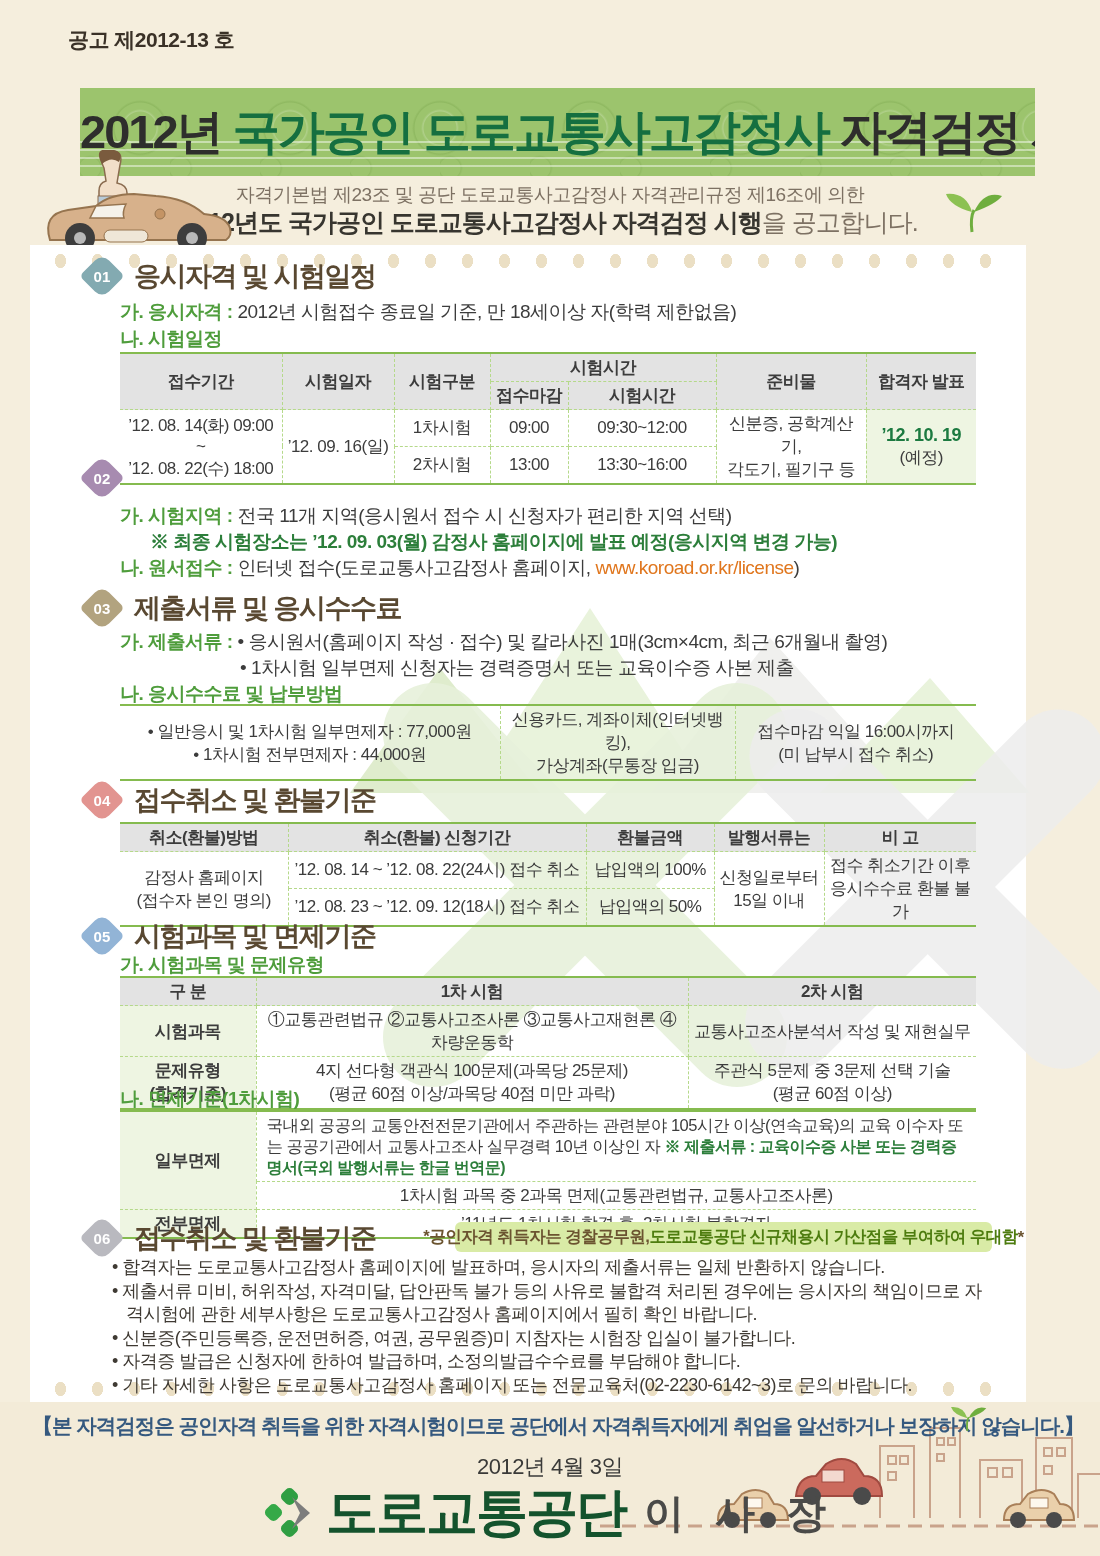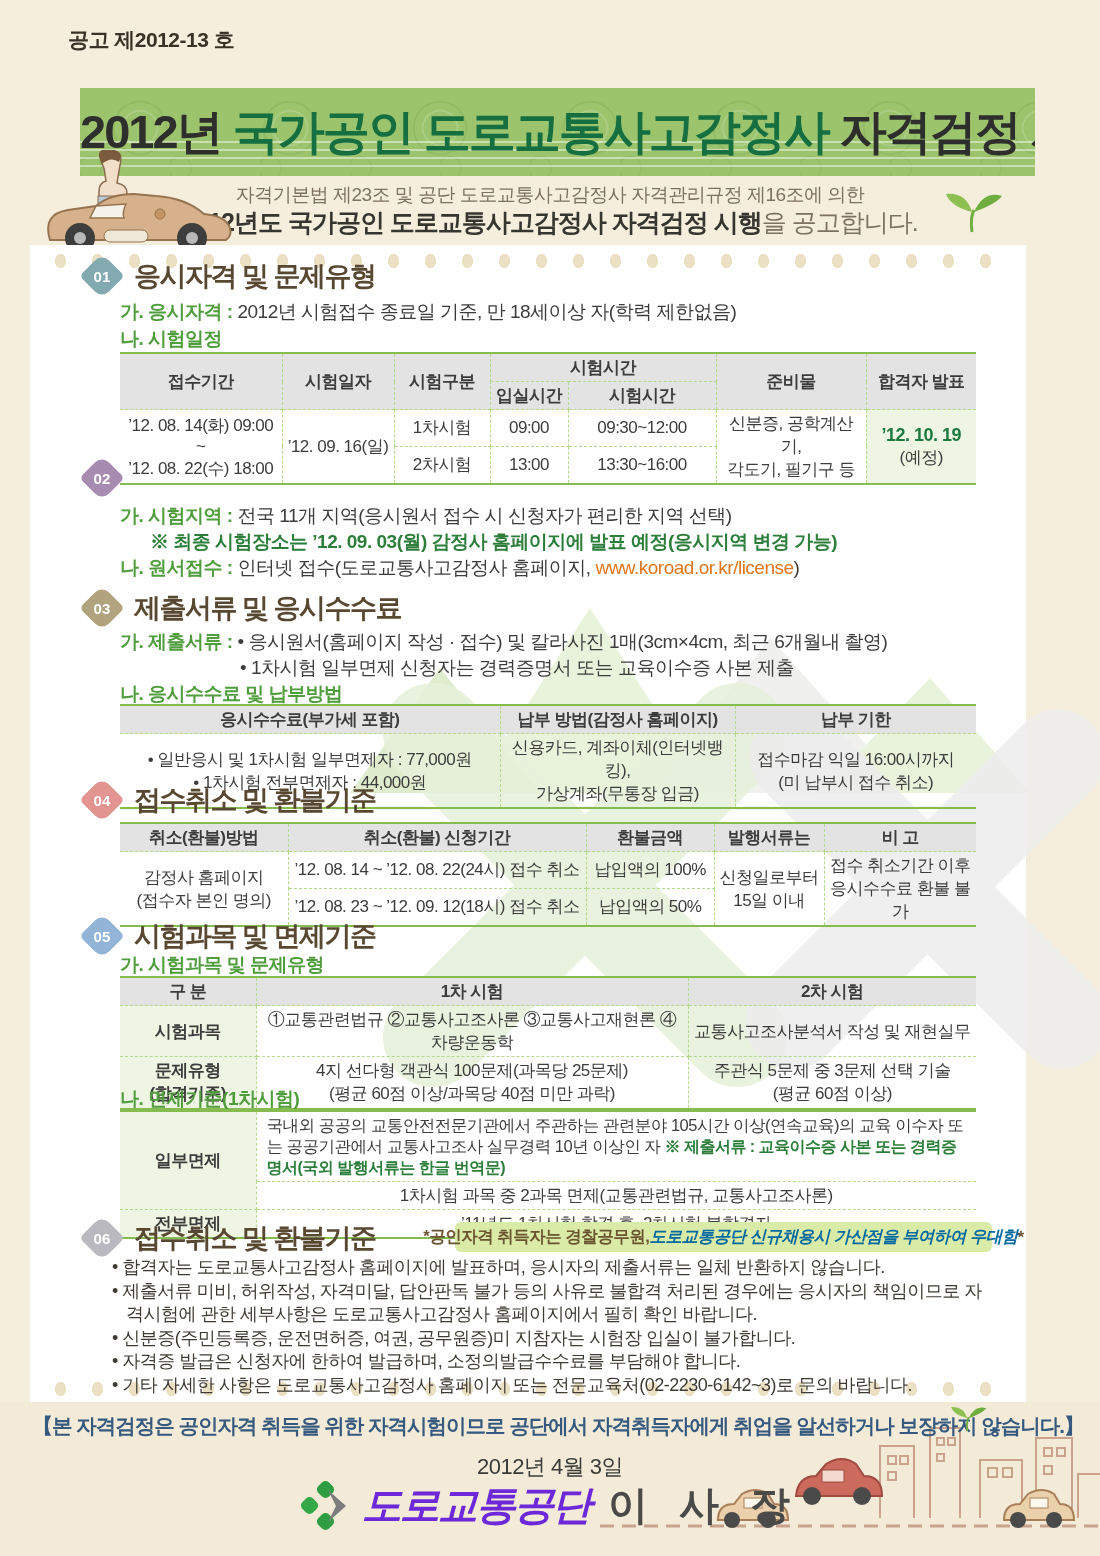--- a/index.html
+++ b/index.html
@@ -66,34 +66,34 @@
   .tbl tr > :first-child { border-left:none; } .tbl tr > :last-child { border-right:none; }
   .tbl tr:first-child > * { border-top:none; } .tbl tr:last-child > * { border-bottom:none; }
   .cell-green { background:#eef5e2; }
   .cell-left { text-align:left; padding-left:26px; }
   .green-date { color:#1c7a40; font-weight:bold; font-size:18px; }
 
   
   .hl-box { left:455px; top:1222px; width:537px; height:30px; background:#d9eba6; border-radius:6px;
     display:flex; align-items:center; justify-content:center; font-size:16.5px; font-weight:bold;
     letter-spacing:-0.5px; white-space:nowrap; }
-  .hl-brown { color:#6b5430; } .hl-green { color:#0369a1;font-style:italic; }
+  .hl-brown { color:#6b5430; } .hl-green { color:#4d7c0f; }
   .bullets { left:112px; top:1256px; width:886px; }
   .bullets li { list-style:none; font-size:18px; line-height:23.5px; letter-spacing:-0.5px;
     color:#3f3a33; padding-left:14px; text-indent:-14px; }
   .bullets li::before { content:"• "; color:#3f3a33; }
   .bullets ul { margin:0; padding:0; }
 
   
   .footer-band { left:0; top:1402px; width:1100px; height:154px; background:#f3ebd8; }
   .disclaimer { left:0; top:1412px; width:1100px; text-align:center; font-size:20.5px; font-weight:bold;
     color:#35597f; letter-spacing:-1px;padding-left:8px; }
   .date-line { left:0; top:1452px; width:1100px; text-align:center; font-size:22px; color:#3a3a38; letter-spacing:-0.5px; }
   .sign-row { left:0; top:1478px; width:1100px; display:flex; align-items:center; justify-content:center; gap:10px; }
-  .org-name { font-size:40px; font-weight:bold; color:#6d28d9; letter-spacing:-2px;font-style:italic; }
+  .org-name { font-size:52px; font-weight:bold; color:#14532d; letter-spacing:-2px; }
   .signer { font-size:40px; font-weight:bold; color:#4a4a48; letter-spacing:10px; margin-left:8px; }
 </style>
 </head>
 <body>
 
 <div class="abs notice-no">공고 제2012-13 호</div>
 
 <div class="abs banner">
   <div class="banner-stripes"></div>
   <div class="banner-title"><span class="bt-dark">2012년 </span><span class="bt-green">국가공인 도로교통사고감정사</span><span class="bt-dark"> 자격검정 시행</span></div>
@@ -146,21 +146,21 @@
   </g>
 </svg>
 
 <div class="abs dots dots-top deco"></div>
 <div class="abs dots dots-bottom deco"></div>
 
 <div class="abs sec" style="left:86px; top:258px;">
   <div class="sec-icon c01">
       <span>01</span>
     </div>
-  <div class="sec-title">응시자격 및 문제유형</div>
+  <div class="sec-title">응시자격 및 시험일정</div>
 </div>
 <div class="abs line" style="left:120px; top:299px;"><span class="lbl-green">가. 응시자격 : </span><span>2012년 시험접수 종료일 기준, 만 18세이상 자(학력 제한없음)</span></div>
 <div class="abs line lbl-green" style="left:120px; top:326px;">나. 시험일정</div>
 
 <div class="abs" style="left:120px; top:352px;">
   <table class="tbl">
     <colgroup>
         <col style="width:162px">
         <col style="width:112px">
         <col style="width:96px">
@@ -172,21 +172,21 @@
     <tbody>
         <tr style="height:24px">
       <th rowspan="2">접수기간</th>
       <th rowspan="2">시험일자</th>
       <th rowspan="2">시험구분</th>
       <th colspan="2">시험시간</th>
       <th rowspan="2">준비물</th>
       <th rowspan="2">합격자 발표</th>
     </tr>
     <tr style="height:24px">
-      <th>입실시간</th>
+      <th>접수마감</th>
       <th>시험시간</th>
     </tr>
     <tr style="height:27px">
       <td rowspan="2">
             <div>’12. 08. 14(화) 09:00 ~</div>
             <div>’12. 08. 22(수) 18:00</div>
           </td>
       <td rowspan="2">’12. 09. 16(일)</td>
       <td>1차시험</td>
       <td>09:00</td>
@@ -229,25 +229,20 @@
 <div class="abs line lbl-green" style="left:120px; top:681px;">나. 응시수수료 및 납부방법</div>
 
 <div class="abs" style="left:120px; top:704px;">
   <table class="tbl">
     <colgroup>
         <col style="width:380px">
         <col style="width:235px">
         <col style="width:241px">
       </colgroup>
     <tbody>
-        <tr style="height:26px">
-      <th>응시수수료(부가세 포함)</th>
-      <th>납부 방법(감정사 홈페이지)</th>
-      <th>납부 기한</th>
-    </tr>
     <tr style="height:54px">
       <td class="cell-left">
             <div>• 일반응시 및 1차시험 일부면제자 : 77,000원</div>
             <div>• 1차시험 전부면제자 : 44,000원</div>
           </td>
       <td>
             <div>신용카드, 계좌이체(인터넷뱅킹),</div>
             <div>가상계좌(무통장 입금)</div>
           </td>
       <td>

